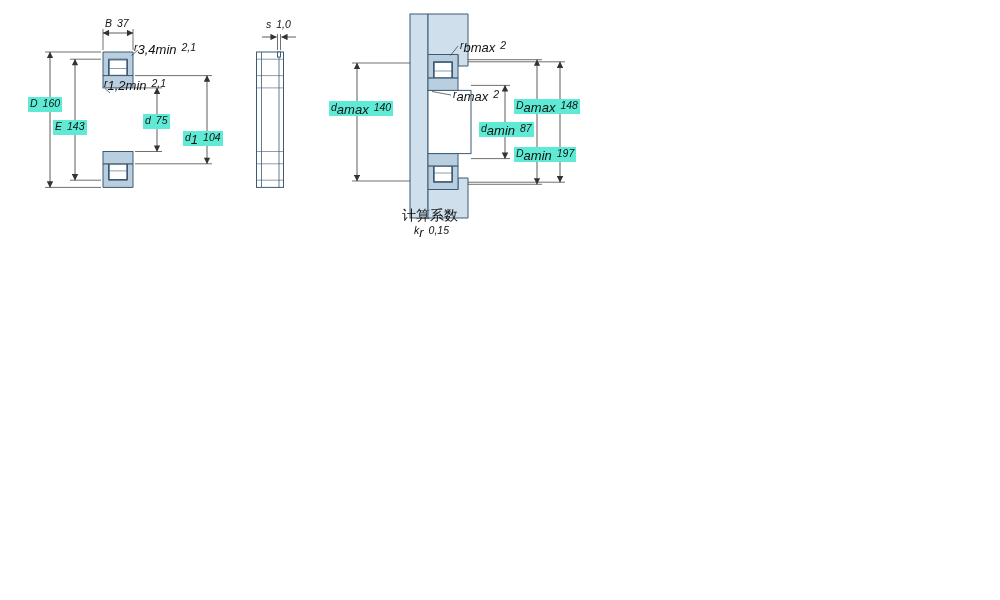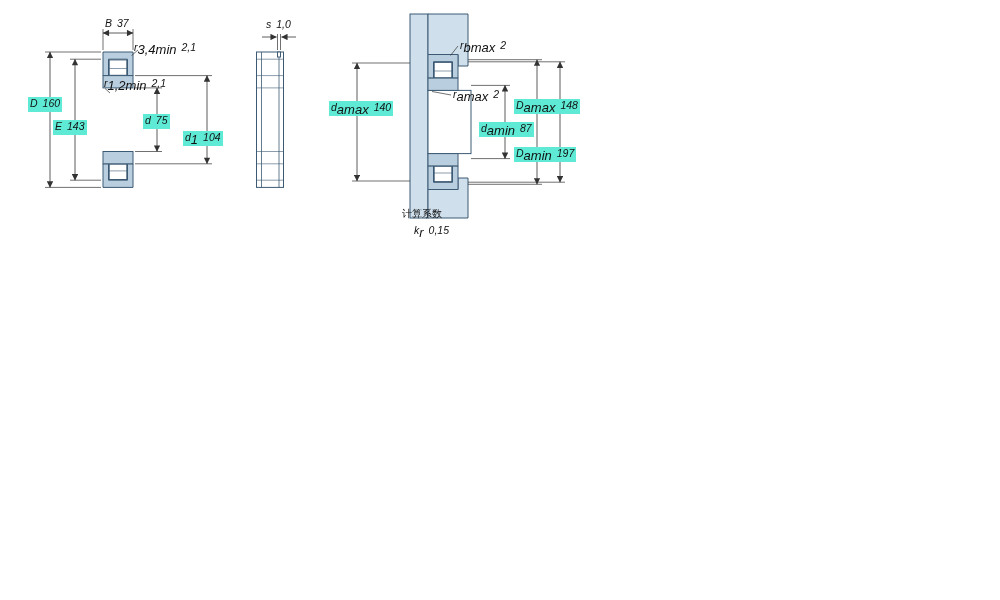--- a/index.html
+++ b/index.html
@@ -28,21 +28,21 @@
   .dim-arrow-end{stroke:var(--dim-line);stroke-width:0.8;fill:none;marker-end:url(#ar);}
   .leader{stroke:var(--dim-line);stroke-width:0.7;fill:none;}
   .dim{
     position:absolute;font-size:10.5px;color:#111;white-space:nowrap;
     line-height:12px;
     font-style:italic;
   }
   .dim.bg{background:#5eead4;padding:0 2px;}
   .dim sub{font-size:13px;}
   .dim .v{margin-left:5px;}
-  .cn{position:absolute;font-size:10px;color:#111;white-space:nowrap;}
+  .cn{position:absolute;font-size:14px;color:#111;white-space:nowrap;}
 </style>
 </head>
 <body>
 
 <div id="stage">
 
   <svg width="640" height="260" viewBox="0 0 640 260">
     <defs>
       <marker id="ar" viewBox="0 0 10 10" refX="9.5" refY="5" markerWidth="10" markerHeight="8" orient="auto-start-reverse">
         <path d="M0,0 L10,5 L0,10 Z" fill="#333333"></path>

